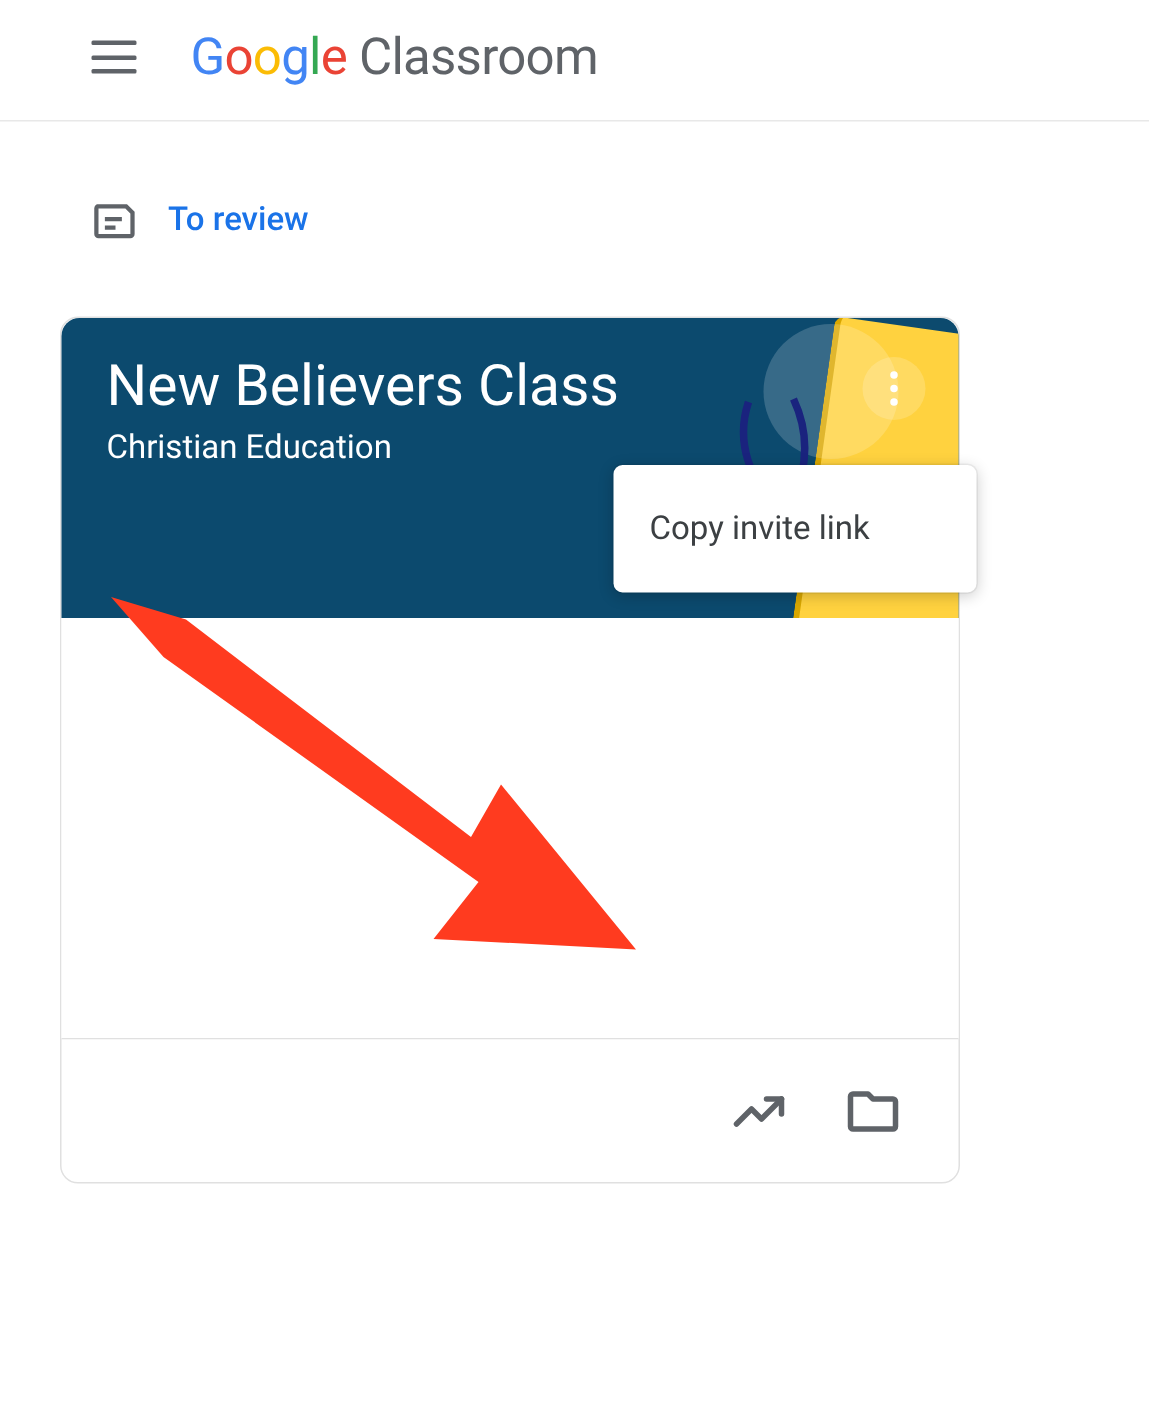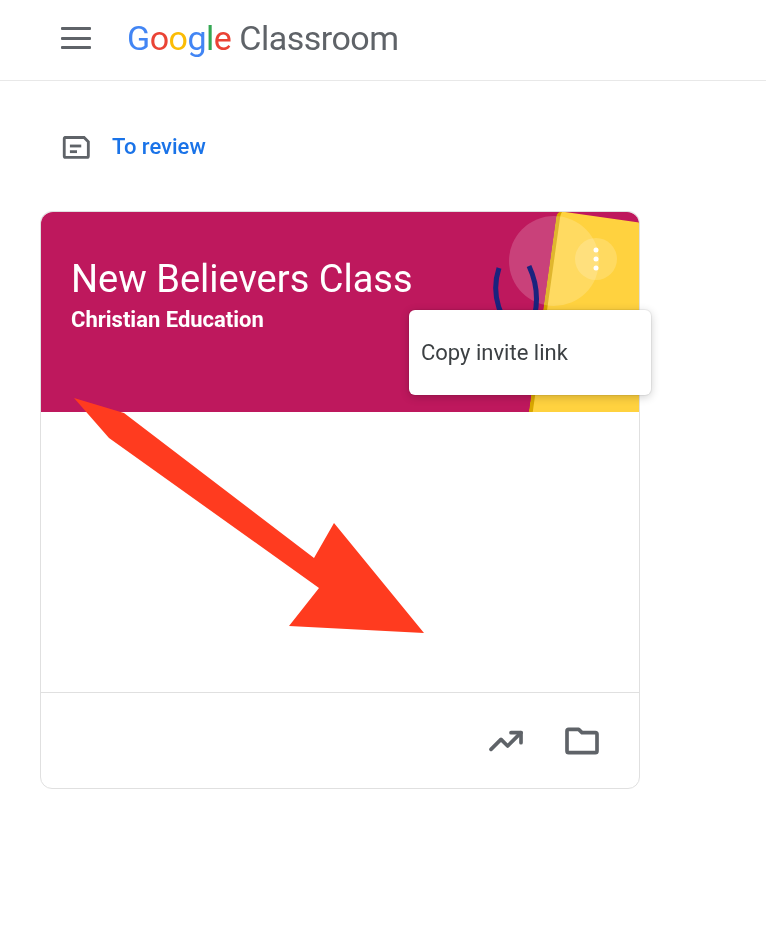--- a/index.html
+++ b/index.html
@@ -73,37 +73,37 @@
   .card {
     margin: 12px 40px 0 40px;
     width: 600px;
     border: 1px solid #e0e0e0;
     border-radius: 12px;
     overflow: visible;
     background: #fff;
     position: relative;
   }
   .card-header {
-    background: #be185d;
+    background: #0c4a6e;
     border-radius: 12px 12px 0 0;
-    padding: 45px 30px 30px 30px;
+    padding: 24px 30px 30px 30px;
     position: relative;
     height: 200px;
     overflow: hidden;
   }
   .card-title {
     color: #fff;
     font-size: 38px;
     font-weight: 400;
     margin-bottom: 6px;
   }
   .card-subtitle {
     color: #fff;
     font-size: 22px;
-    font-weight: 700;
+    font-weight: 400;
   }
   .more-btn {
     position: absolute;
     top: 26px;
     right: 22px;
     width: 42px;
     height: 42px;
     border-radius: 50%;
     background: rgba(255,255,255,0.18);
     display: flex;
@@ -171,21 +171,21 @@
     top: 98px;
     right: -12px;
     width: 242px;
     background: #fff;
     border-radius: 6px;
     box-shadow: 0 2px 10px rgba(0,0,0,0.2), 0 0 0 1px rgba(0,0,0,0.05);
     padding: 14px 0;
     z-index: 20;
   }
   .dropdown-item {
-    padding: 16px 12px;
+    padding: 16px 24px;
     font-size: 22px;
     color: #3c4043;
     cursor: pointer;
   }
 
   .annotation-arrow {
     position: absolute;
     left: 74px;
     top: 398px;
     z-index: 30;

